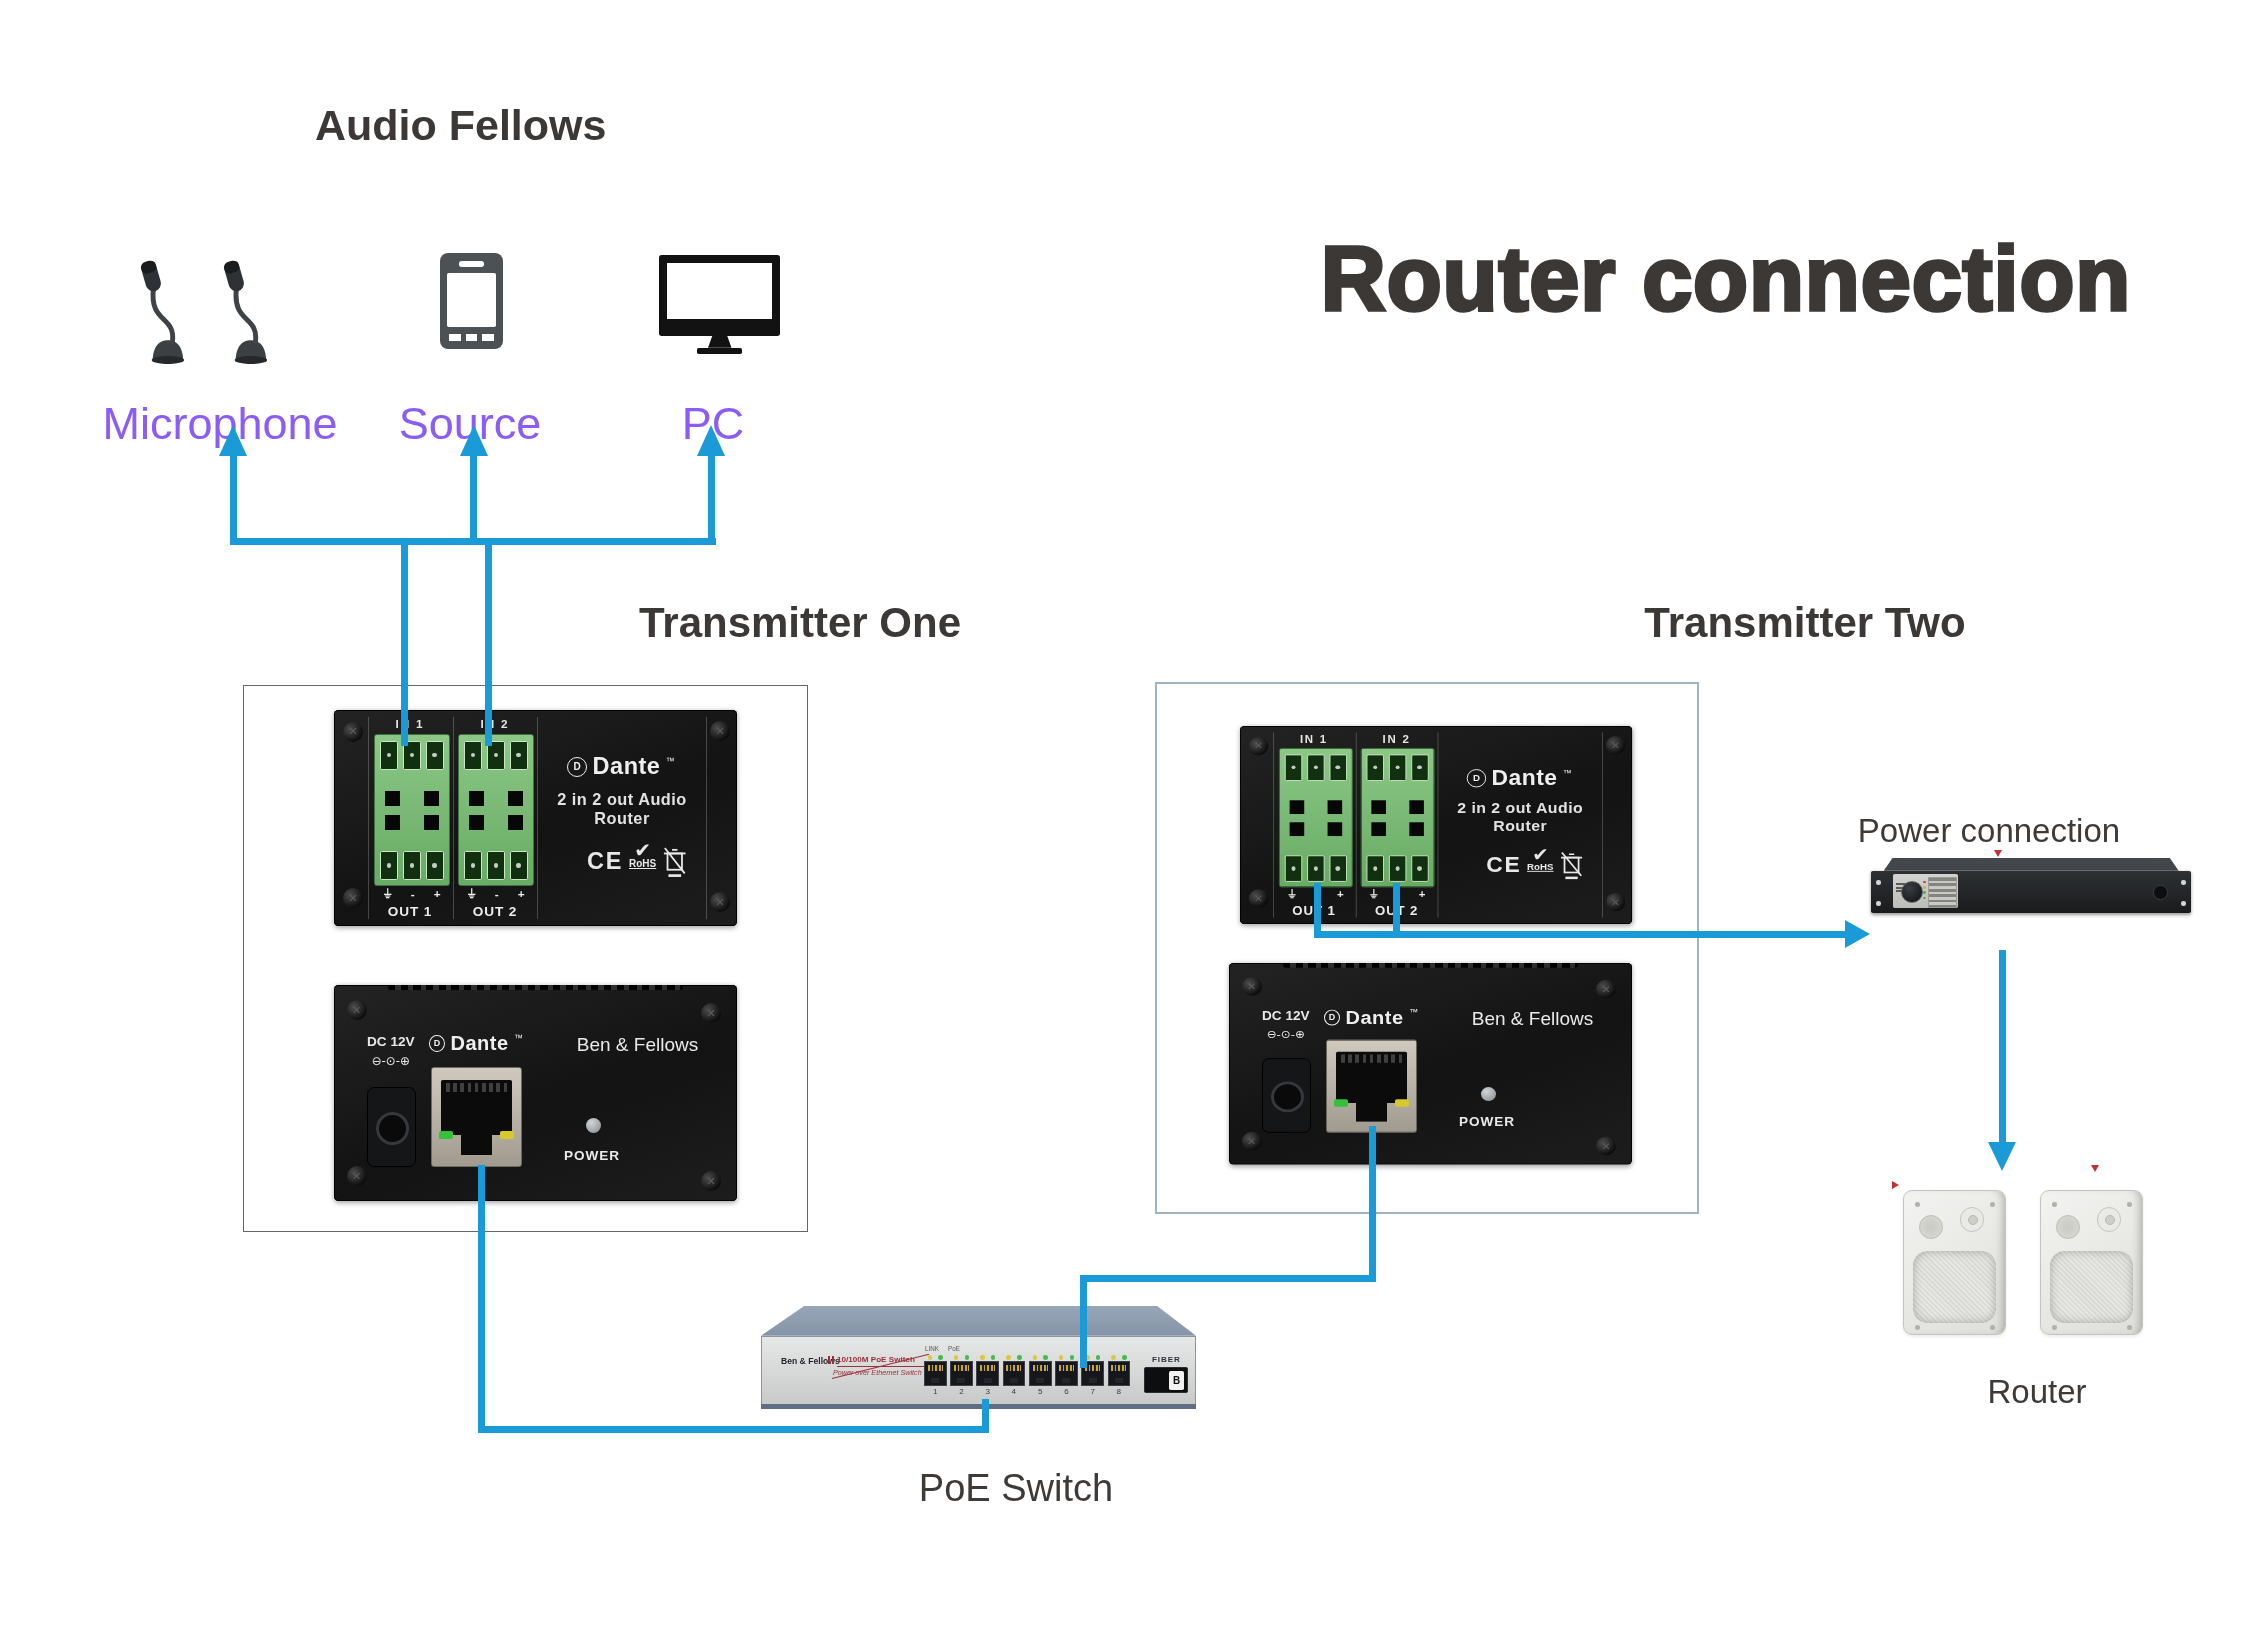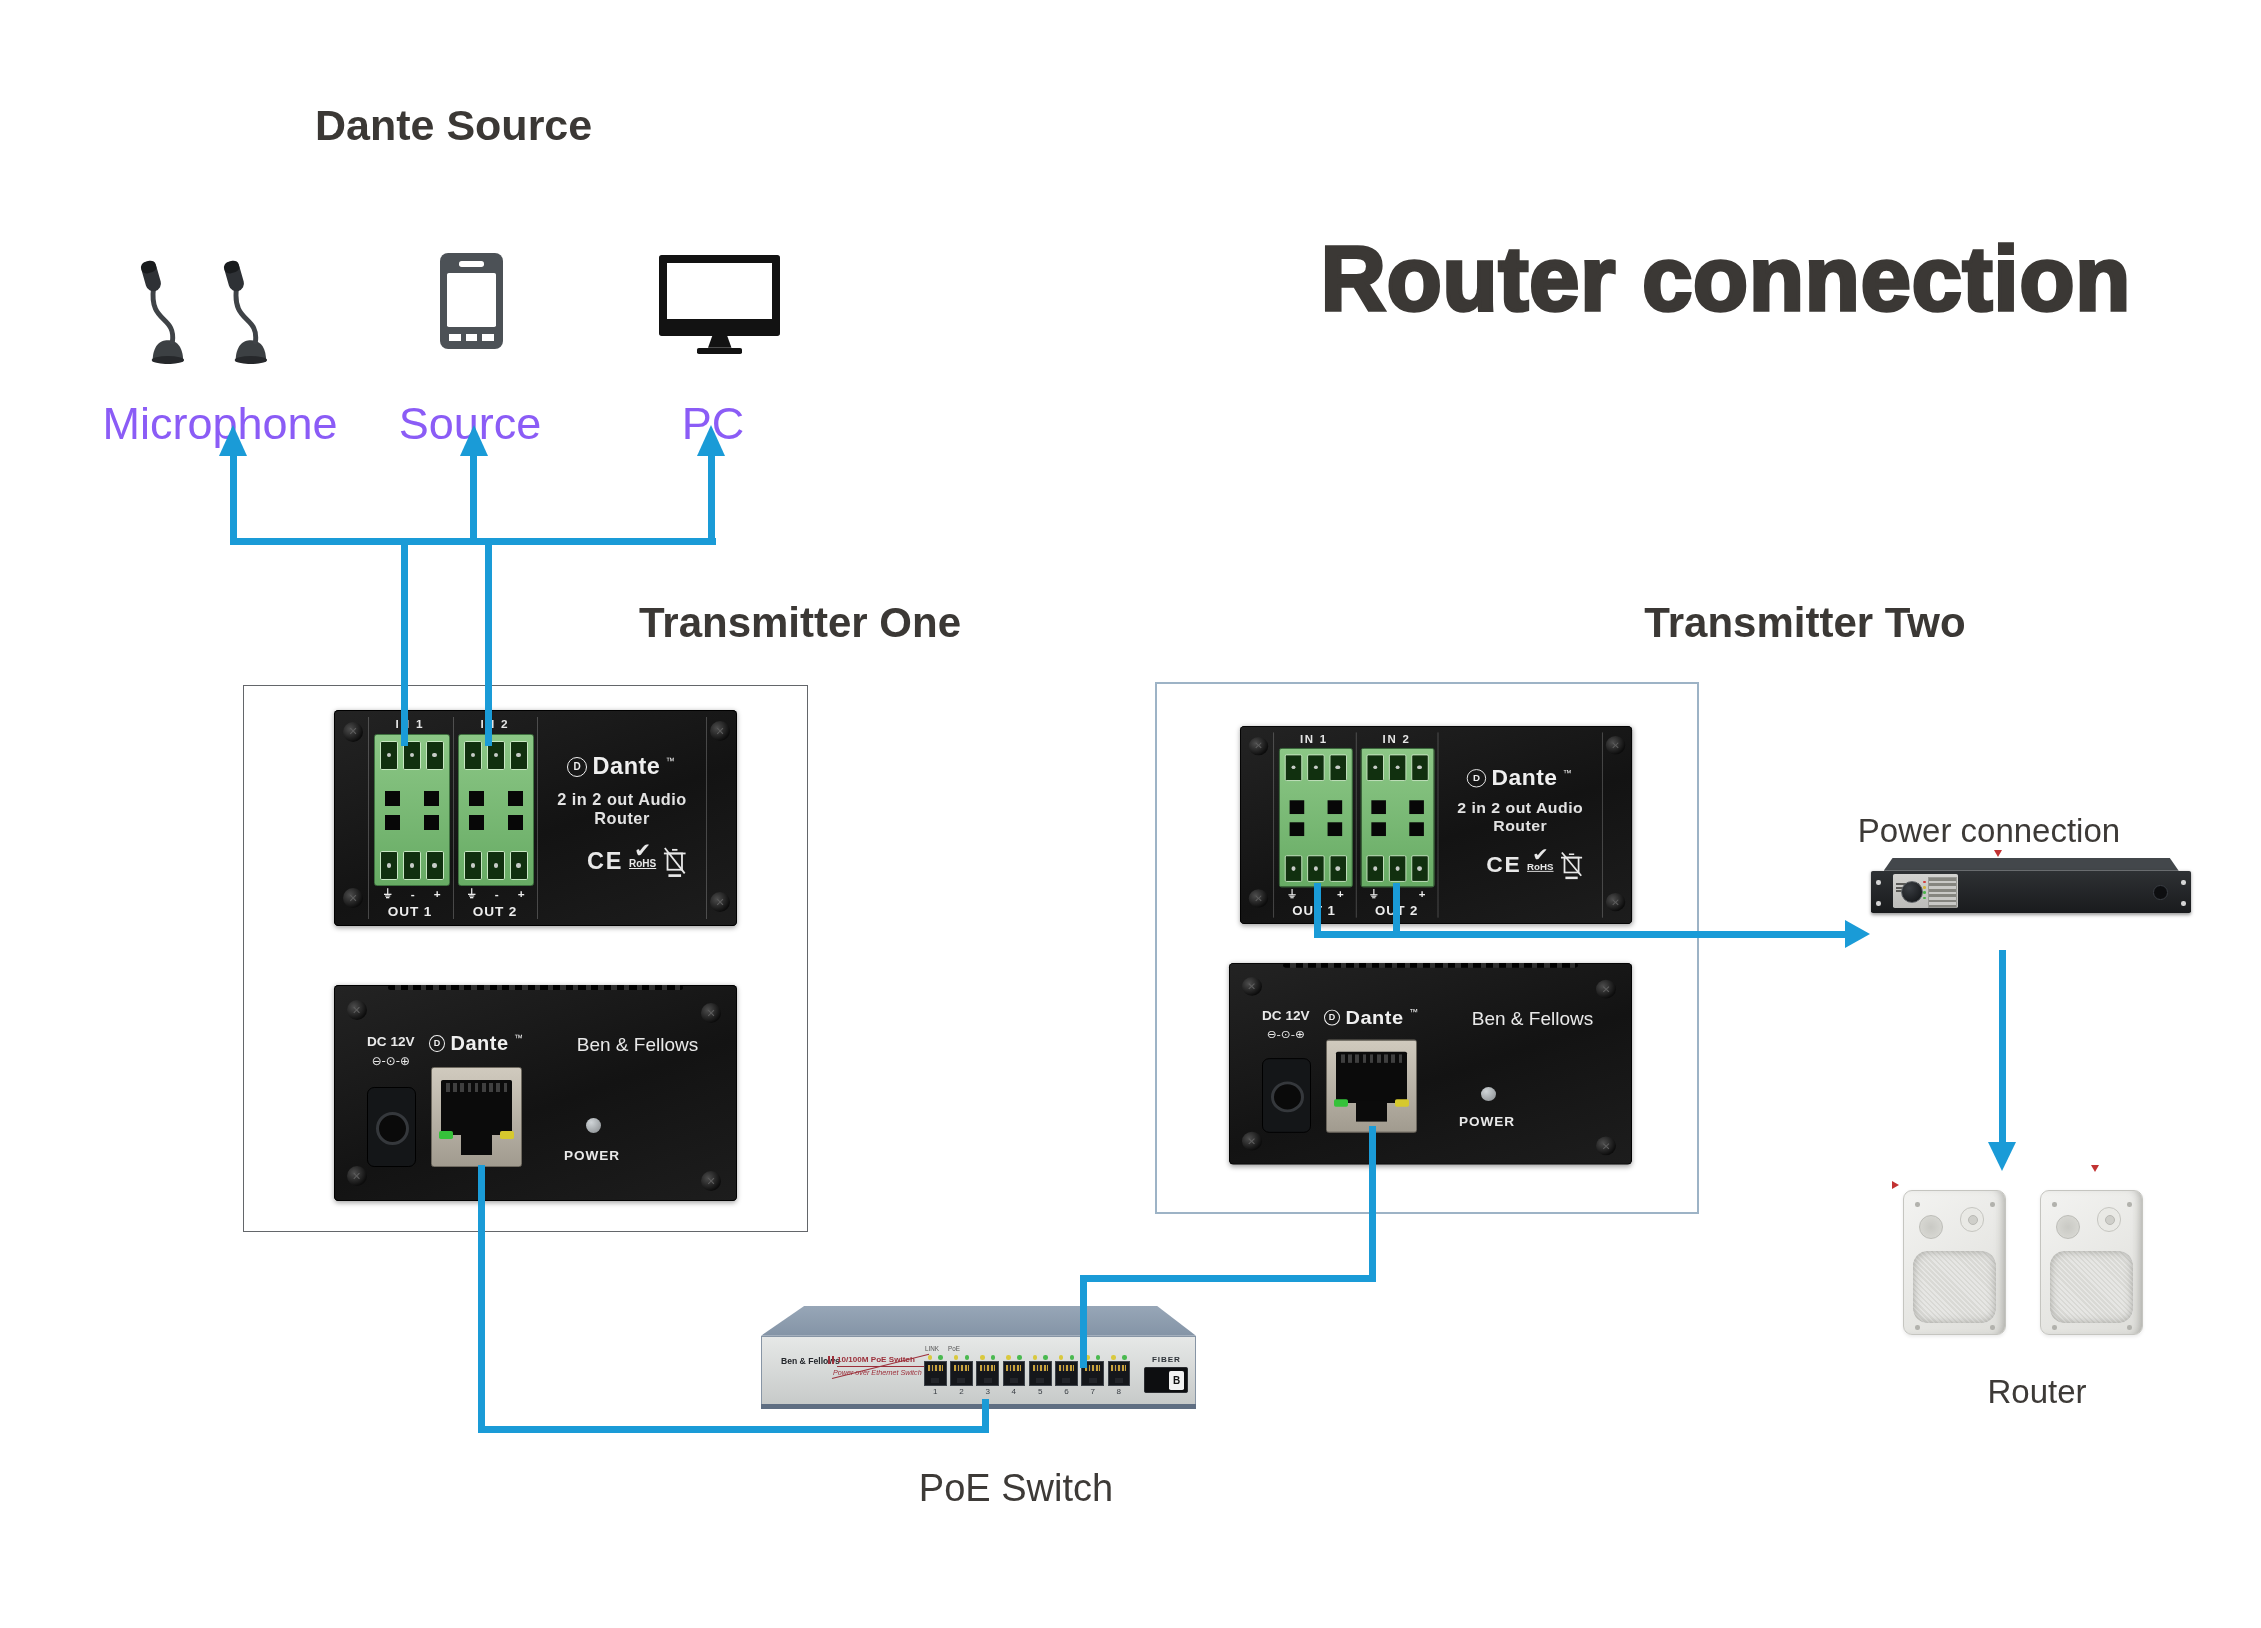--- a/index.html
+++ b/index.html
@@ -126,21 +126,21 @@
   .phone .btns i{width:11.8px;height:7.2px;background:#fff;display:block;}
   .monitor{position:absolute;width:121px;height:81px;background:#fff;border:8.1px solid #121212;border-bottom:17px solid #121212;border-radius:2.7px;box-sizing:border-box;}
   .mon-stand{position:absolute;width:23.5px;height:11.8px;background:#121212;clip-path:polygon(18% 0,82% 0,100% 100%,0 100%);}
   .mon-base{position:absolute;width:45px;height:6.3px;background:#121212;border-radius:1.8px;}
 </style>
 </head>
 <body>
 
 <div id="canvas">
 
-  <div class="abs h-section" style="left:315px;top:101px;">Dante Source</div>
+  <div class="abs h-section" style="left:315px;top:101px;">Audio Fellows</div>
   <div class="abs h-main ctr" style="left:1726px;top:228px;">Router connection</div>
   <div class="abs h-trans ctr" style="left:800px;top:599px;">Transmitter One</div>
   <div class="abs h-trans ctr" style="left:1805px;top:599px;">Transmitter Two</div>
   <div class="abs lbl-sm ctr" style="left:1989px;top:812px;">Power connection</div>
   <div class="abs lbl-sm ctr" style="left:2037px;top:1373px;">Router</div>
   <div class="abs lbl-poe ctr" style="left:1016px;top:1467px;">PoE Switch</div>
 
   <div class="abs" style="left:122px;top:257px;width:181px;height:107px;">
     <svg width="90" height="107" viewBox="0 0 100 118" style="position:absolute;left:0;top:0;">
       <path d="M34,116 C34,98 42,92 51,92 C60,92 68,98 68,116 Z" fill="#3c4043"></path>

